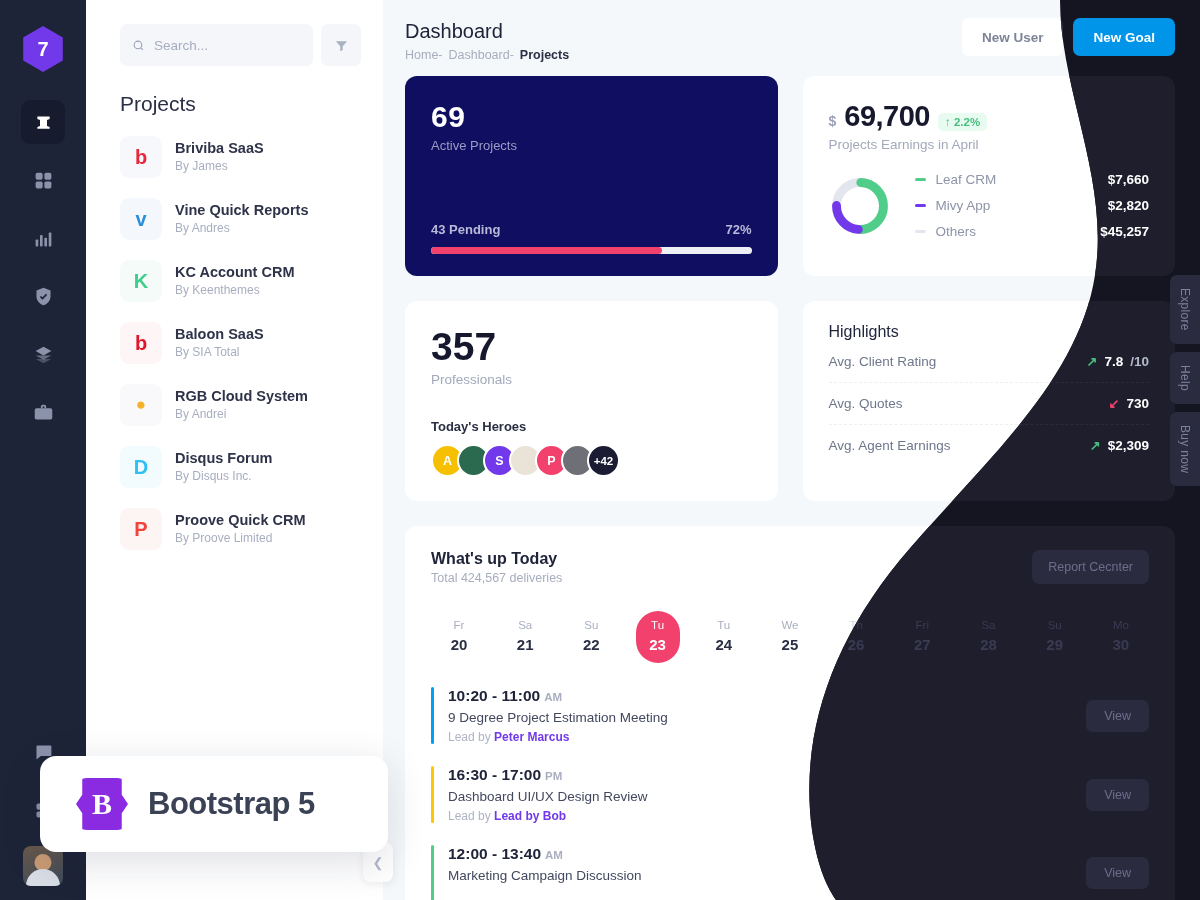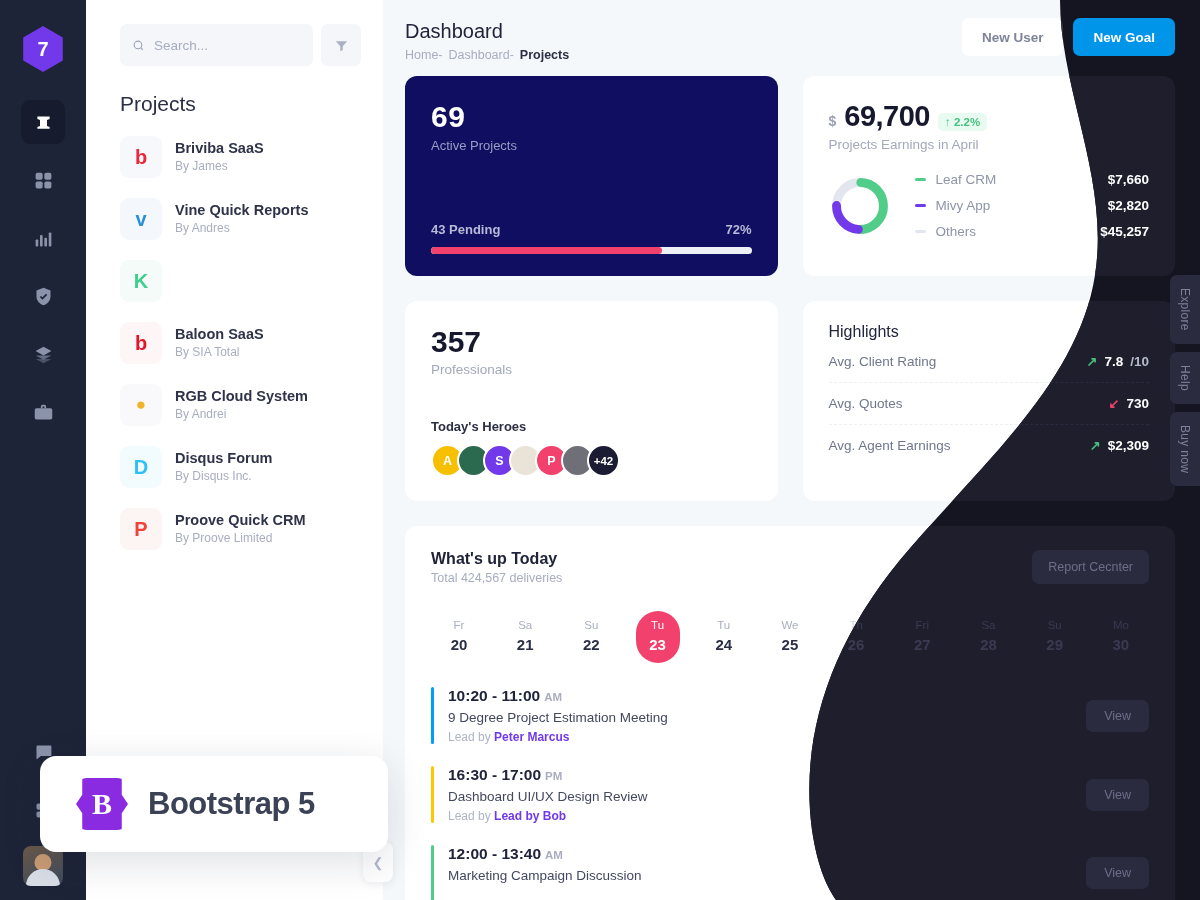--- a/index.html
+++ b/index.html
@@ -129,21 +129,21 @@
   .earn-body { display: flex; align-items: center; gap: 24px; margin-top: 20px; }
   .donut { width: 62px; height: 62px; flex: none; }
   .legend { flex: 1; display: flex; flex-direction: column; gap: 11px; }
   .leg-row { display: flex; align-items: center; font-size: 13.5px; }
   .leg-dash { width: 11px; height: 3px; border-radius: 2px; margin-right: 10px; flex: none; }
   .leg-name { color: #8e95a8; }
   .leg-val { margin-left: auto; font-weight: 700; color: #2b2f44; font-size: 13.5px; }
 
   
   .card-pro { height: 200px; padding: 24px 26px; display: flex; flex-direction: column; }
-  .pro-num { font-size: 30px; font-weight: 800; color: #16182d; }
+  .pro-num { font-size: 39px; font-weight: 800; color: #16182d; }
   .pro-label { font-size: 13.5px; color: #a3a9bb; margin-top: 3px; }
   .pro-heroes { margin-top: auto; }
   .pro-h-title { font-size: 13px; font-weight: 700; color: #2b2f44; }
   .avatars { display: flex; margin-top: 10px; }
   .av {
     width: 33px; height: 33px; border-radius: 50%; border: 2px solid #fff;
     margin-left: -7px; display: flex; align-items: center; justify-content: center;
     color: #fff; font-size: 12.5px; font-weight: 700; overflow: hidden; position: relative;
   }
   .av:first-child { margin-left: 0; }
@@ -375,20 +375,24 @@
         </div>
         <div class="proj">
           <div class="proj-logo" style="background:#f4f8fd;color:#2a8fd6">v</div>
           <div>
               <div class="proj-name">Vine Quick Reports</div>
           <div class="proj-by">By Andres</div>
             </div>
         </div>
         <div class="proj">
           <div class="proj-logo" style="background:#f4fbf8;color:#3ecf8e">K</div>
+          <div>
+              <div class="proj-name">KC Account CRM</div>
+          <div class="proj-by">By Keenthemes</div>
+            </div>
         </div>
         <div class="proj">
           <div class="proj-logo" style="background:#fdf5f6;color:#e0172c">b</div>
           <div>
               <div class="proj-name">Baloon SaaS</div>
           <div class="proj-by">By SIA Total</div>
             </div>
         </div>
         <div class="proj">
           <div class="proj-logo" style="background:#f9f9fb;color:#f3b229;font-size:17px">●</div>

